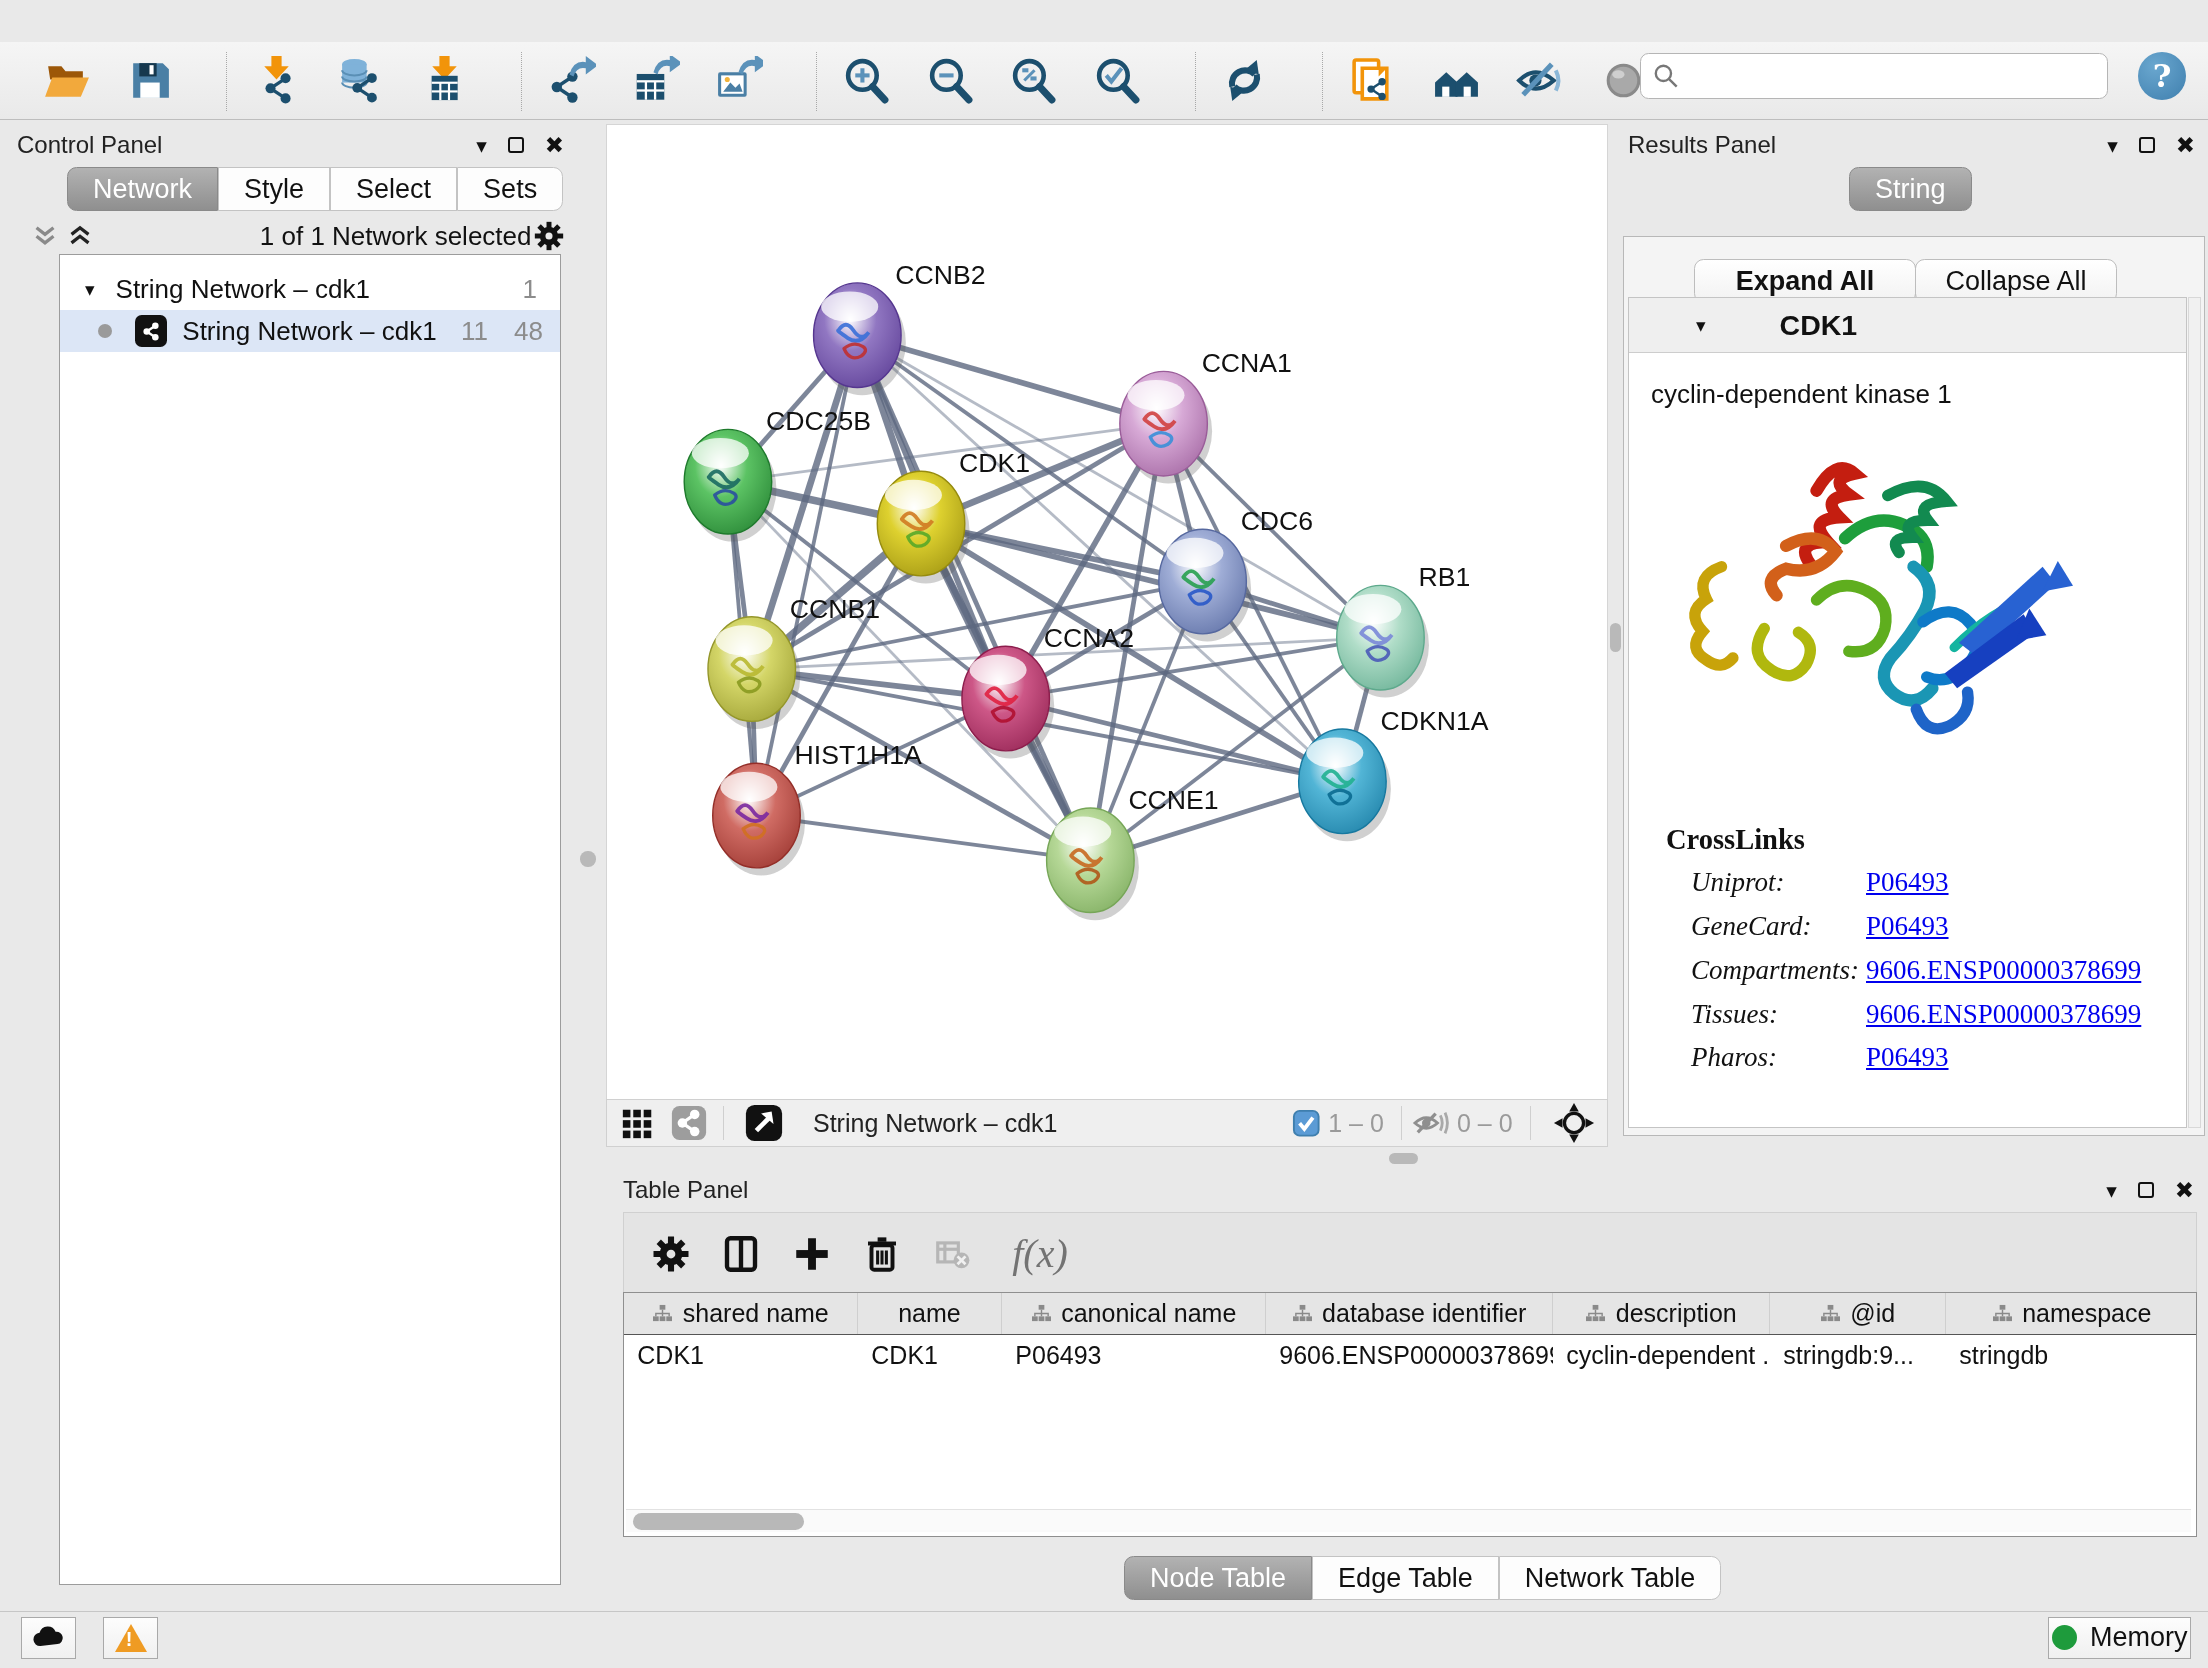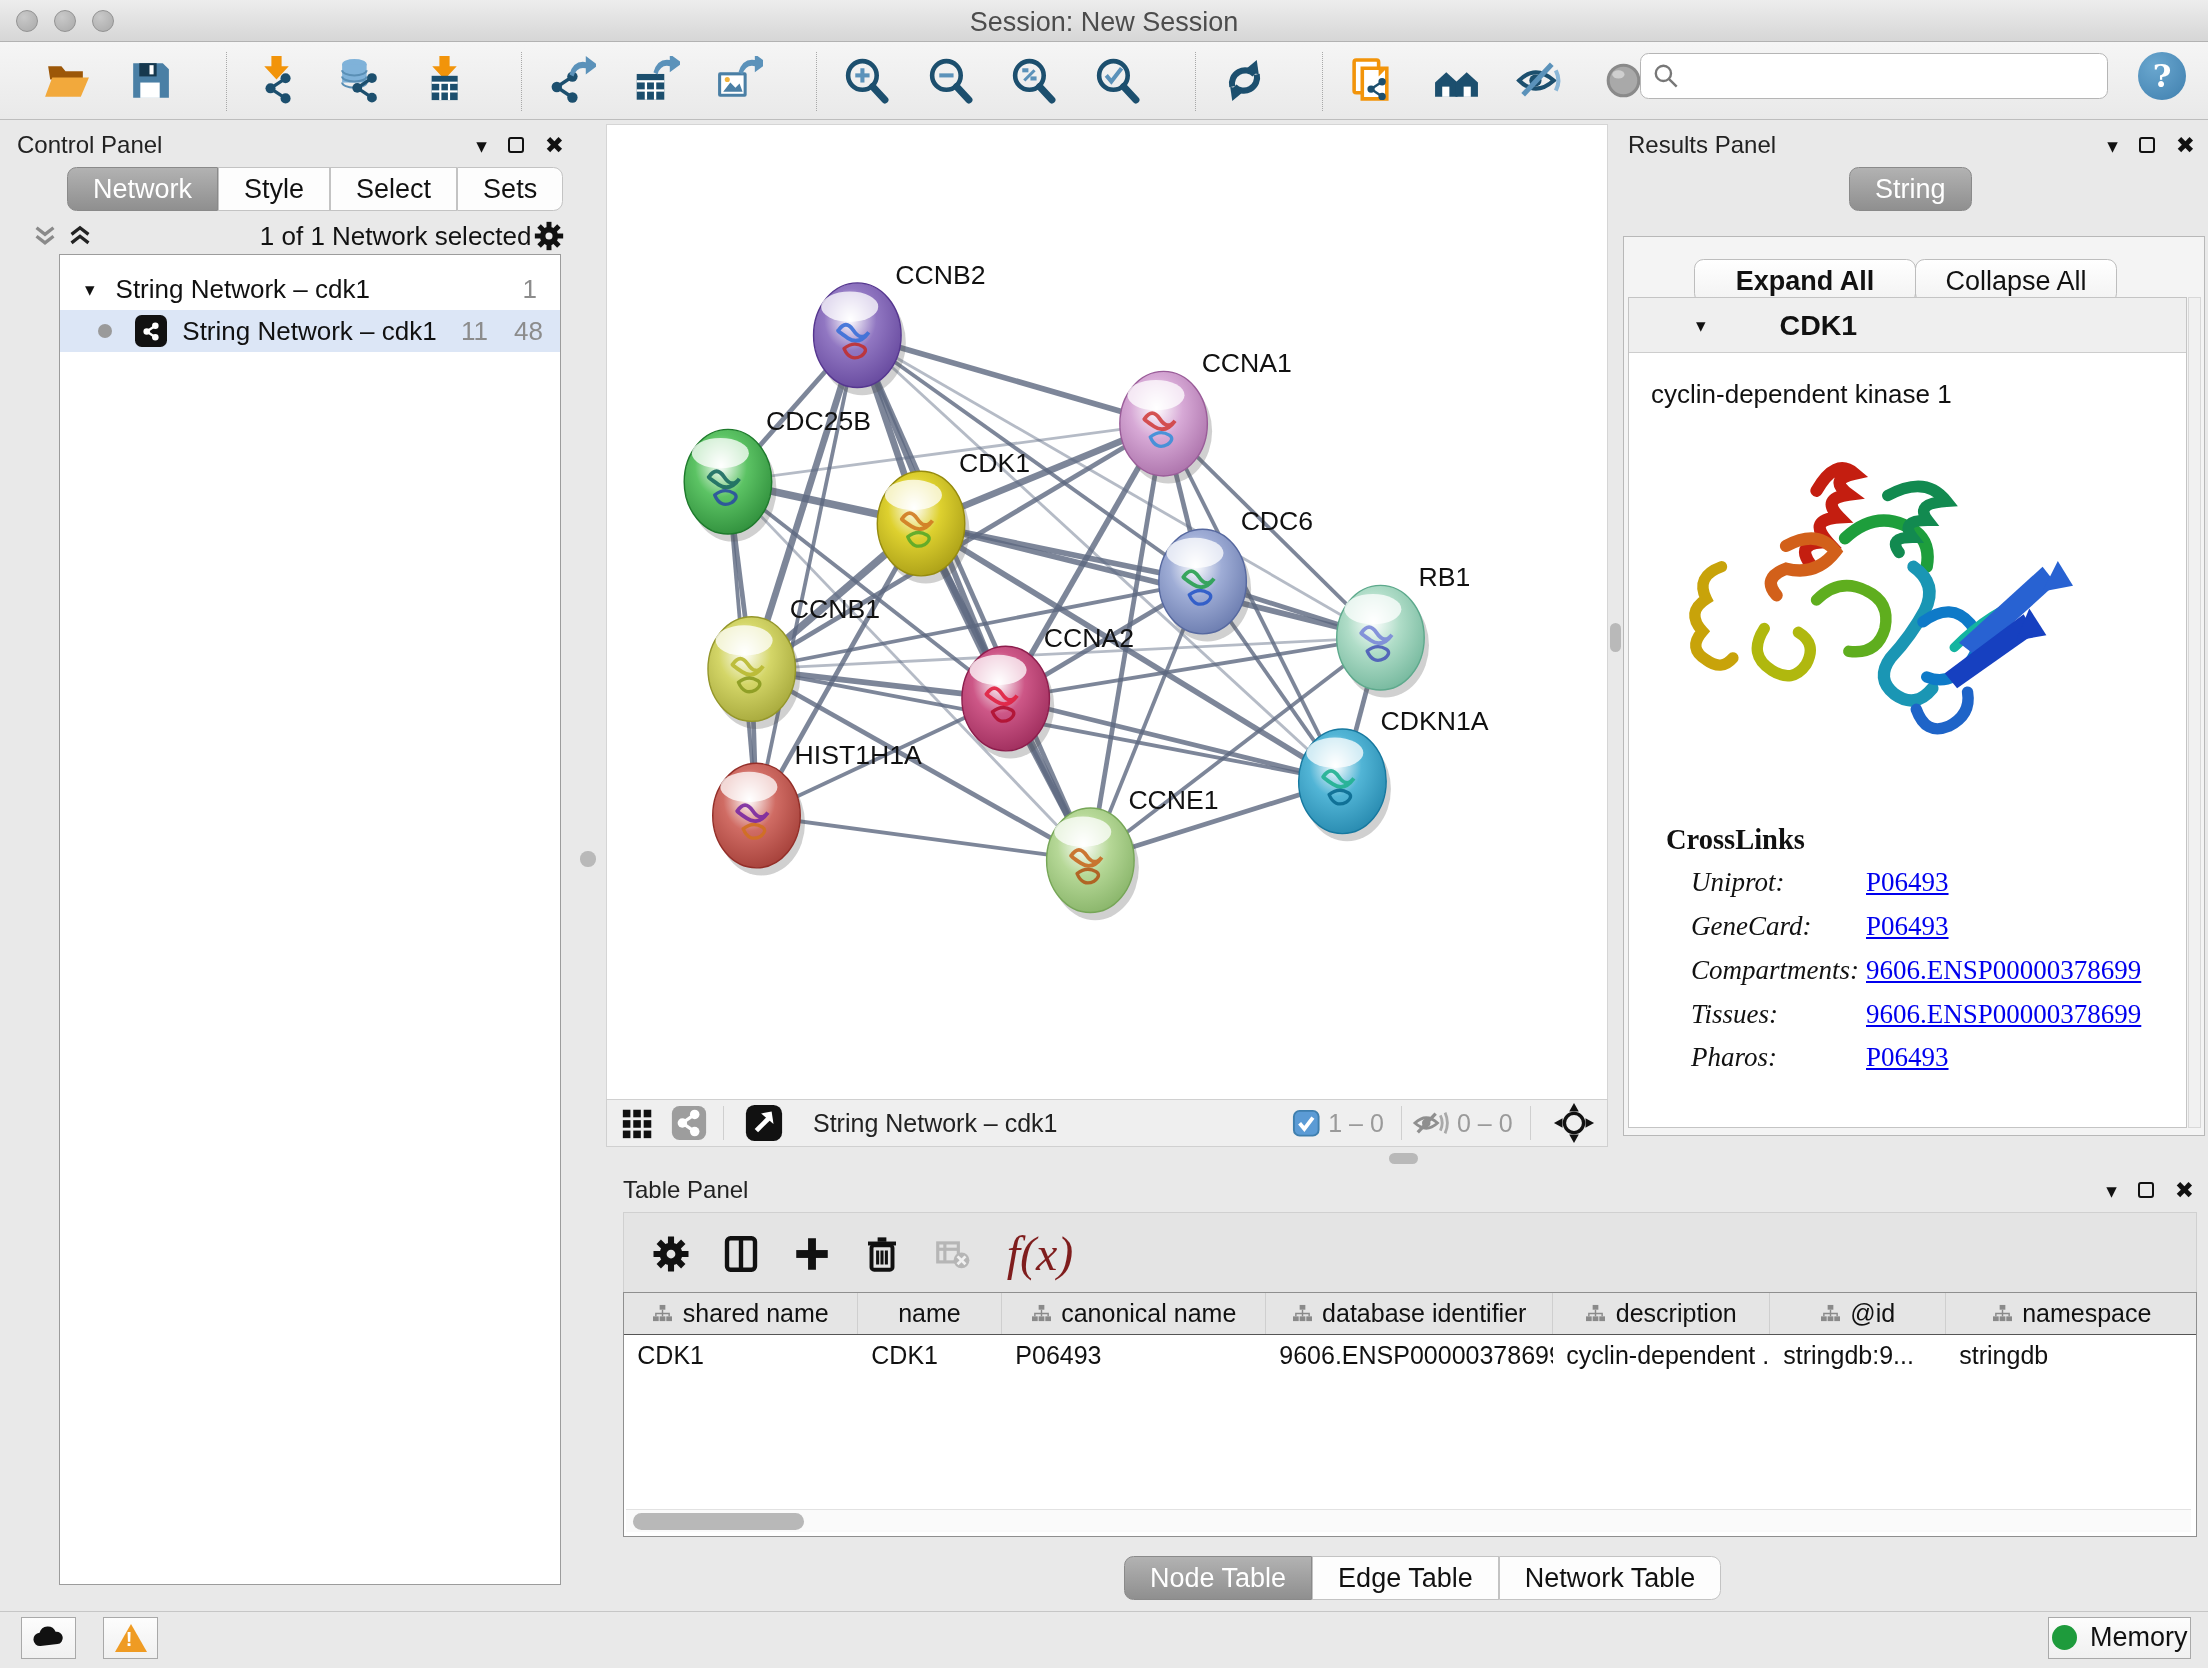--- a/index.html
+++ b/index.html
@@ -110,26 +110,20 @@
   #mem-dot{width:25px;height:25px;border-radius:50%;background:#1e9b3c;margin-right:13.3px;}
   #memory-btn{font-size:27px;color:#111;}
 
   .handle-dot{position:absolute;background:#b9b9b9;border-radius:7.6px;}
 </style>
 </head>
 <body>
 
 <div id="app">
 
-  <div class="abs" id="titlebar">
-    <span class="traffic" style="left:16px"></span>
-    <span class="traffic" style="left:54px"></span>
-    <span class="traffic" style="left:92px"></span>
-    <div id="win-title">Session: New Session</div>
-  </div>
 
   <div class="abs" id="toolbar">
       <div class="tbtn" style="left: 38px;">
         <svg viewBox="0 0 48 48">
           <path d="M7 10 h13 l4 5 h17 v8 H9z" fill="#9c5708"></path>
           <path d="M4 40 L11 21 h36 L39 40z" fill="#f2a93c"></path>
         </svg>
       </div>
       <div class="tbtn" style="left: 122px;">
         <svg viewBox="0 0 48 48">
@@ -756,21 +750,21 @@
     <span class="tp-tool" style="left:302px">
       <svg width="38" height="38" viewBox="0 0 48 48" opacity="0.5">
         <rect x="6" y="10" width="26" height="24" fill="none" stroke="#8a8a8a" stroke-width="4"></rect>
         <line x1="6" y1="18" x2="32" y2="18" stroke="#8a8a8a" stroke-width="4"></line>
         <line x1="15" y1="10" x2="15" y2="34" stroke="#8a8a8a" stroke-width="4"></line>
         <circle cx="36" cy="32" r="10" fill="#8a8a8a"></circle>
           <line x1="31" y1="27" x2="41" y2="37" stroke="#fff" stroke-width="3.5"></line>
           <line x1="41" y1="27" x2="31" y2="37" stroke="#fff" stroke-width="3.5"></line>
       </svg>
     </span>
-    <span class="tp-tool" style="left:373px;width:86px;font-family:'Liberation Serif','DejaVu Serif',serif;font-style:italic;font-size:48px;color:#7f1d1d;">f(x)</span>
+    <span class="tp-tool" style="left:373px;width:86px;font-family:'Liberation Serif','DejaVu Serif',serif;font-style:italic;font-size:40px;color:#737373;">f(x)</span>
   </div>
   <div class="abs" id="tp-table">
     <div id="tp-headrow">
         <span class="th" style="width: 234px;">
           <svg width="21" height="19" viewBox="0 0 22 20">
             <g fill="#8a8a8a">
               <rect x="8" y="1" width="6" height="5"></rect>
               <rect x="1" y="13" width="6" height="5"></rect>
               <rect x="8" y="13" width="6" height="5"></rect>
               <rect x="15" y="13" width="6" height="5"></rect>

